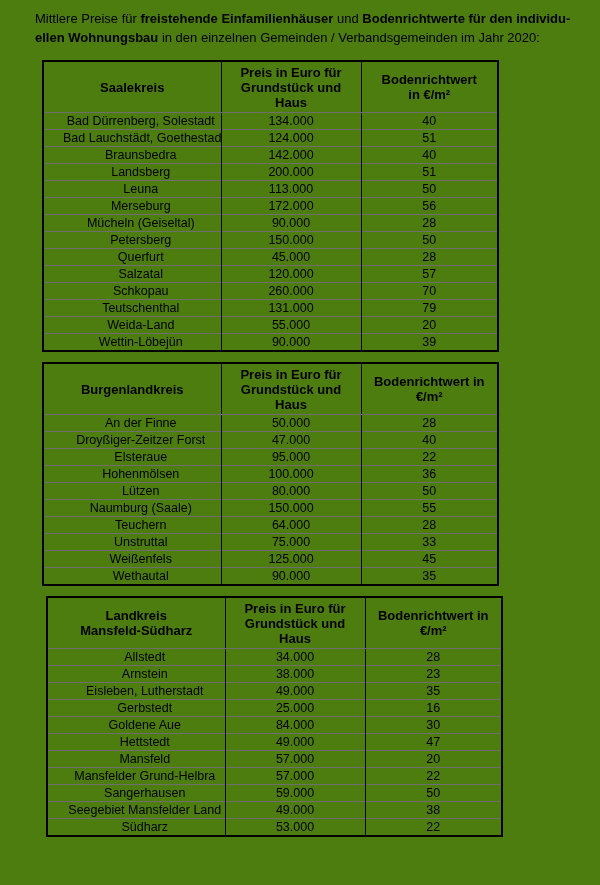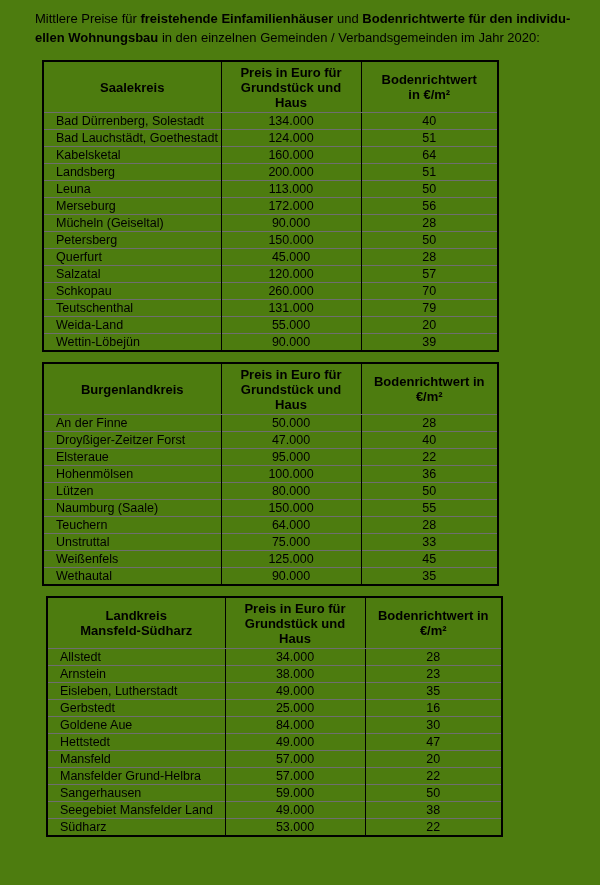--- a/index.html
+++ b/index.html
@@ -51,21 +51,21 @@
     border-left: 1px solid #000000;
     border-right: 1px solid #000000;
     border-top: 1px solid #6e6e6e;
     font-size: 12.5px;
     line-height: 16px;
     height: 16px;
     padding: 0 2px;
     overflow: hidden;
     white-space: nowrap;
   }
-  .price-table td.name { text-align: left; padding-left: 12px; }
+  .price-table td.name { text-align: center; padding-left: 19px; }
   .price-table td.num  { text-align: center; }
 </style>
 </head>
 <body>
 
 <div class="page">
 
   <p class="intro"><span>Mittlere Preise für </span><b>freistehende Einfamilienhäuser</b><span> und </span><b>Bodenrichtwerte für den individu-</b><br><b>ellen Wohnungsbau</b><span> in den einzelnen Gemeinden / Verbandsgemeinden im Jahr 2020:</span></p>
 
   <table class="price-table">
@@ -91,26 +91,26 @@
           <td class="num">134.000</td>
           <td class="num">40</td>
         </tr>
 
         <tr>
           <td class="name">Bad Lauchstädt, Goethestadt</td>
           <td class="num">124.000</td>
           <td class="num">51</td>
         </tr>
 
-
-        <tr>
-          <td class="name">Kabelsketal</td>
-          <td class="num">160.000</td>
-          <td class="num">64</td>
-        </tr>
+        <tr>
+          <td class="name">Braunsbedra</td>
+          <td class="num">142.000</td>
+          <td class="num">40</td>
+        </tr>
+
 
         <tr>
           <td class="name">Landsberg</td>
           <td class="num">200.000</td>
           <td class="num">51</td>
         </tr>
 
         <tr>
           <td class="name">Leuna</td>
           <td class="num">113.000</td>

